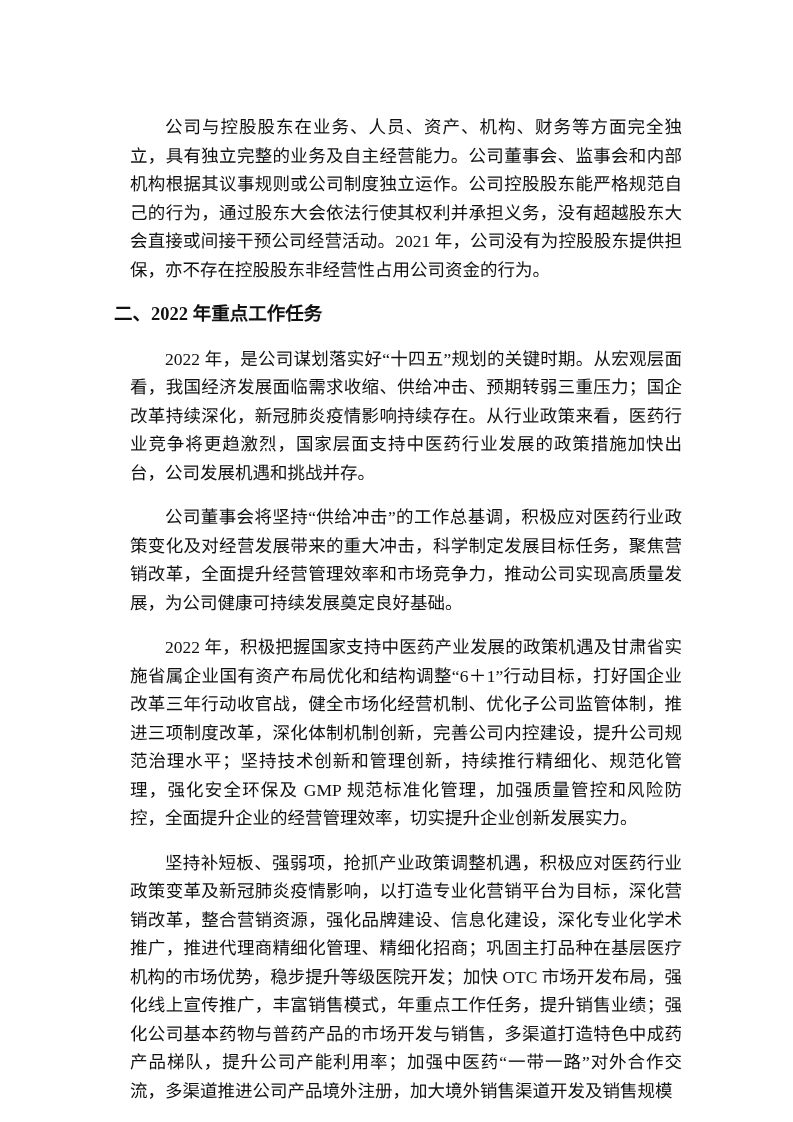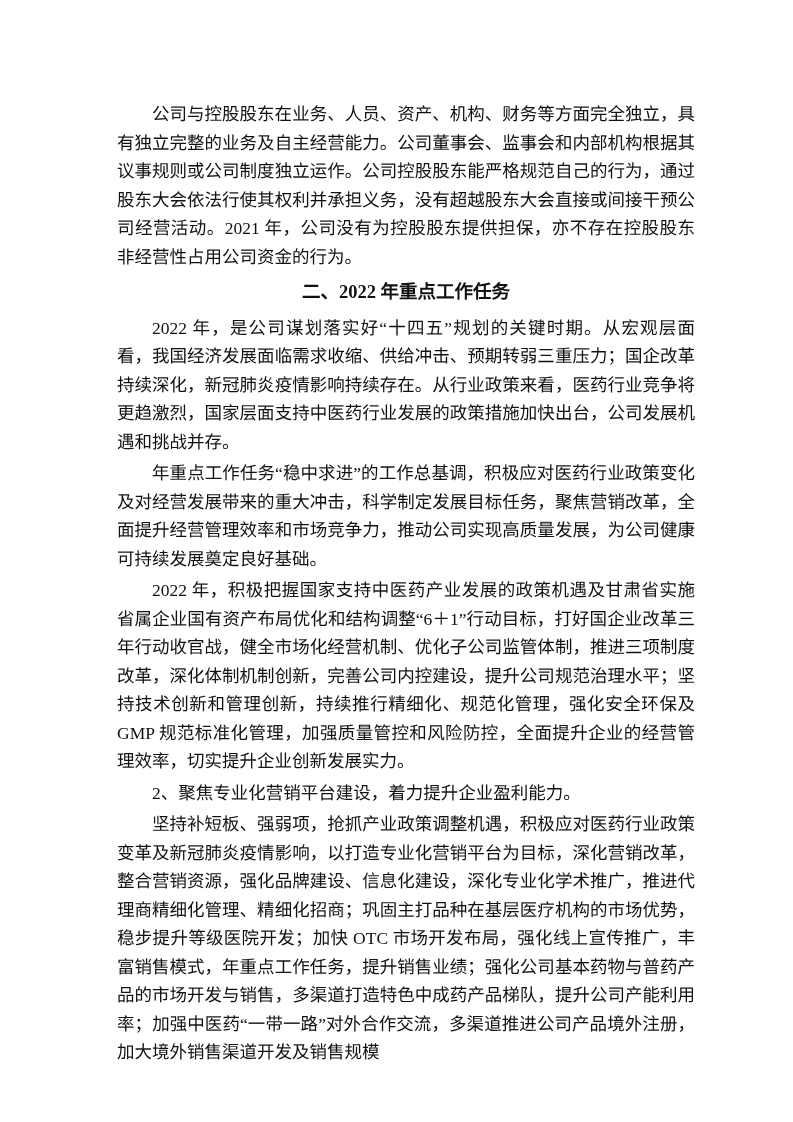--- a/index.html
+++ b/index.html
@@ -15,55 +15,53 @@
     overflow: hidden;
     color: #111111;
   }
   .content {
     position: absolute;
     left: 114px;
     top: 97px;
     width: 584px;
   }
   .body-para {
-    margin: 3px;
+    margin: 16px;
     font-family: "Liberation Serif", "DejaVu Serif", serif;
     font-size: 17.5px;
     line-height: 28.5px;
     text-align: justify;
     text-indent: 2em;
     color: #111111;
     letter-spacing: 0;
   }
   .section-heading {
     margin: 7px 0 7px 0;
     font-family: "Liberation Serif", "DejaVu Serif", serif;
     font-size: 18.5px;
     font-weight: bold;
     line-height: 28.5px;
-    text-align: center;
     text-indent: 0;
     color: #111111;
   }
 </style>
 </head>
 <body>
 
 <div class="page">
   <div class="content">
 
     <p class="body-para">公司与控股股东在业务、人员、资产、机构、财务等方面完全独立，具有独立完整的业务及自主经营能力。公司董事会、监事会和内部机构根据其议事规则或公司制度独立运作。公司控股股东能严格规范自己的行为，通过股东大会依法行使其权利并承担义务，没有超越股东大会直接或间接干预公司经营活动。2021 年，公司没有为控股股东提供担保，亦不存在控股股东非经营性占用公司资金的行为。</p>
 
     <h2 class="section-heading">二、2022 年重点工作任务</h2>
 
     <p class="body-para">2022 年，是公司谋划落实好“十四五”规划的关键时期。从宏观层面看，我国经济发展面临需求收缩、供给冲击、预期转弱三重压力；国企改革持续深化，新冠肺炎疫情影响持续存在。从行业政策来看，医药行业竞争将更趋激烈，国家层面支持中医药行业发展的政策措施加快出台，公司发展机遇和挑战并存。</p>
 
-    <p class="body-para">年重点工作任务“稳中求进”的工作总基调，积极应对医药行业政策变化及对经营发展带来的重大冲击，科学制定发展目标任务，聚焦营销改革，全面提升经营管理效率和市场竞争力，推动公司实现高质量发展，为公司健康可持续发展奠定良好基础。</p>
+    <p class="body-para">公司董事会将坚持“供给冲击”的工作总基调，积极应对医药行业政策变化及对经营发展带来的重大冲击，科学制定发展目标任务，聚焦营销改革，全面提升经营管理效率和市场竞争力，推动公司实现高质量发展，为公司健康可持续发展奠定良好基础。</p>
 
 
     <p class="body-para">2022 年，积极把握国家支持中医药产业发展的政策机遇及甘肃省实施省属企业国有资产布局优化和结构调整“6＋1”行动目标，打好国企业改革三年行动收官战，健全市场化经营机制、优化子公司监管体制，推进三项制度改革，深化体制机制创新，完善公司内控建设，提升公司规范治理水平；坚持技术创新和管理创新，持续推行精细化、规范化管理，强化安全环保及 GMP 规范标准化管理，加强质量管控和风险防控，全面提升企业的经营管理效率，切实提升企业创新发展实力。</p>
 
-    <p class="body-para">2、聚焦专业化营销平台建设，着力提升企业盈利能力。</p>
 
     <p class="body-para">坚持补短板、强弱项，抢抓产业政策调整机遇，积极应对医药行业政策变革及新冠肺炎疫情影响，以打造专业化营销平台为目标，深化营销改革，整合营销资源，强化品牌建设、信息化建设，深化专业化学术推广，推进代理商精细化管理、精细化招商；巩固主打品种在基层医疗机构的市场优势，稳步提升等级医院开发；加快 OTC 市场开发布局，强化线上宣传推广，丰富销售模式，年重点工作任务，提升销售业绩；强化公司基本药物与普药产品的市场开发与销售，多渠道打造特色中成药产品梯队，提升公司产能利用率；加强中医药“一带一路”对外合作交流，多渠道推进公司产品境外注册，加大境外销售渠道开发及销售规模</p>
 
   </div>
 </div>
 
 </body></html>

